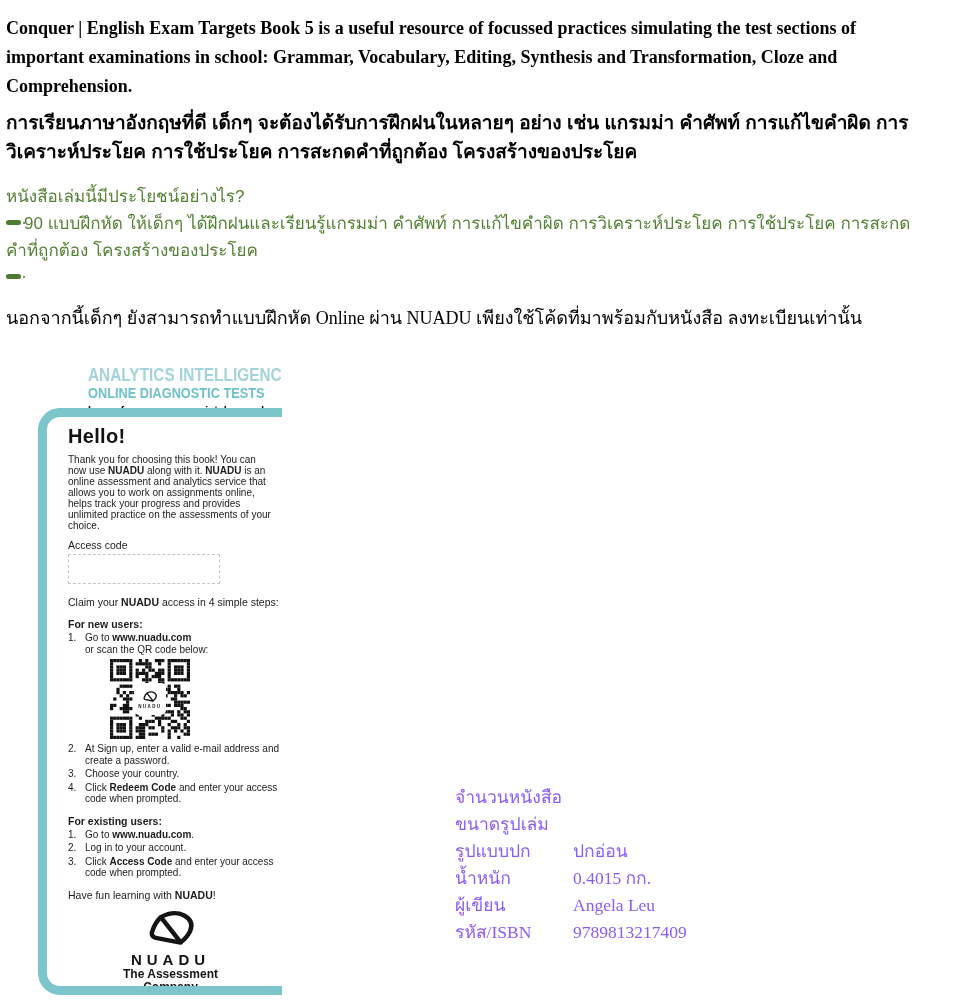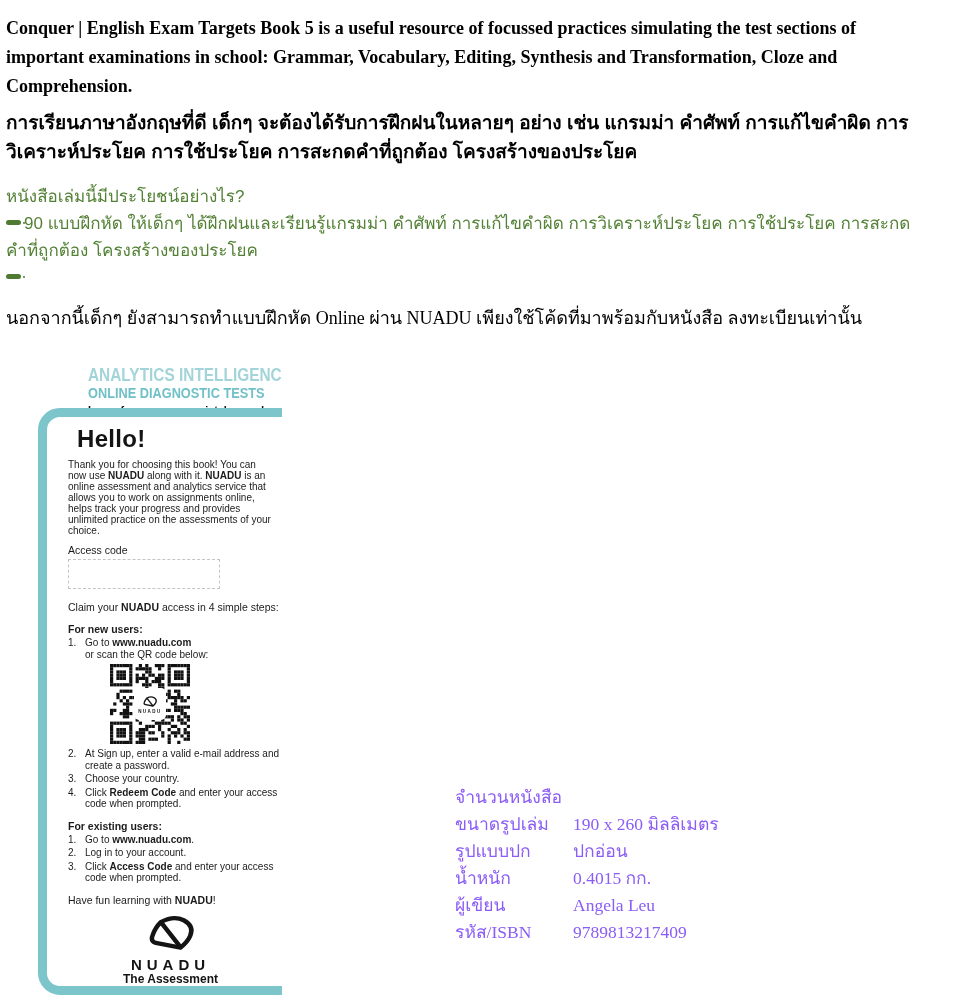--- a/index.html
+++ b/index.html
@@ -27,21 +27,21 @@
   .promo-head{position:absolute;left:12px;top:7px;margin-left:46px;}
   .ph1{font-size:17.5px;font-weight:800;color:#a3d4d9;transform:scaleX(.88);transform-origin:left;
        white-space:nowrap;letter-spacing:0;}
   .ph2{font-size:14.5px;font-weight:800;color:#70c0c8;transform:scaleX(.88);transform-origin:left;
        white-space:nowrap;margin-top:-1px;}
   .ph3{font-size:11.5px;font-weight:800;color:#111;line-height:13px;transform:scaleX(.94);
        transform-origin:left;margin-top:3px;white-space:nowrap;}
   .teal-frame{position:absolute;left:8px;top:50px;width:272px;height:587px;box-sizing:border-box;
               border:9px solid #7cc5cb;border-radius:22px 0 0 22px;background:#fff;}
   .card-body{height:100%;overflow:hidden;padding:4px 8px 0 21px;box-sizing:border-box;color:#1b1b1b;}
-  .hello{font-size:24px;font-weight:800;letter-spacing:.3px;color:#141414;margin-top:4px;margin-left:9px;}
+  .hello{font-size:20px;font-weight:800;letter-spacing:.3px;color:#141414;margin-top:4px;}
   .card-intro{margin:6px 0 0 0;font-size:10px;line-height:11px;width:205px;}
   .access-label{margin-top:8px;font-size:10.5px;line-height:12px;}
   .access-box{margin-top:3px;width:150px;height:28px;border:1px dashed #c4c4c4;}
   .claim{margin:12px 0 0 0;font-size:10.5px;line-height:12px;}
   .grp-head{margin-top:10px;font-size:10.5px;line-height:12px;font-weight:800;}
   .step{display:flex;margin-top:2px;font-size:10px;line-height:11.5px;width:212px;}
   .step-num{width:17px;flex:0 0 17px;}
   .step-text{flex:1;}
   .qr-wrap{position:relative;width:80px;height:80px;margin:4px 0 4px 42px;}
   .qr-svg{width:80px;height:80px;display:block;}
@@ -427,21 +427,20 @@
       </div>
     </div>
   </div>
 
   <div class="details">
     <div class="drow">
         <span>จำนวนหนังสือ</span>
       </div>
     <div class="drow">
         <span>ขนาดรูปเล่ม</span>
-        <span>190 x 260 มิลลิเมตร</span>
       </div>
     <div class="drow">
         <span>รูปแบบปก</span>
         <span>ปกอ่อน</span>
       </div>
     <div class="drow">
         <span>น้ำหนัก</span>
         <span>0.4015 กก.</span>
       </div>
     <div class="drow">

